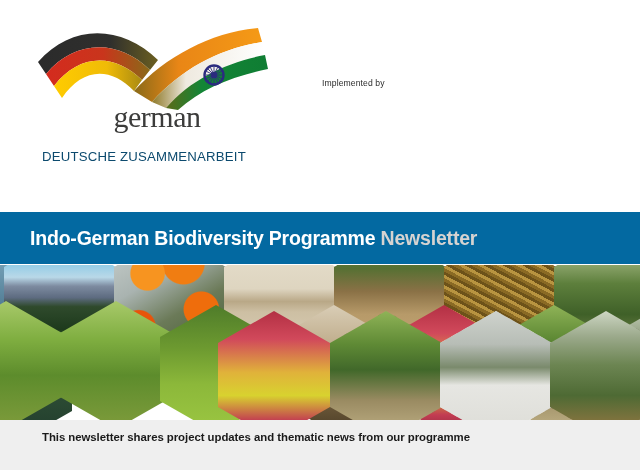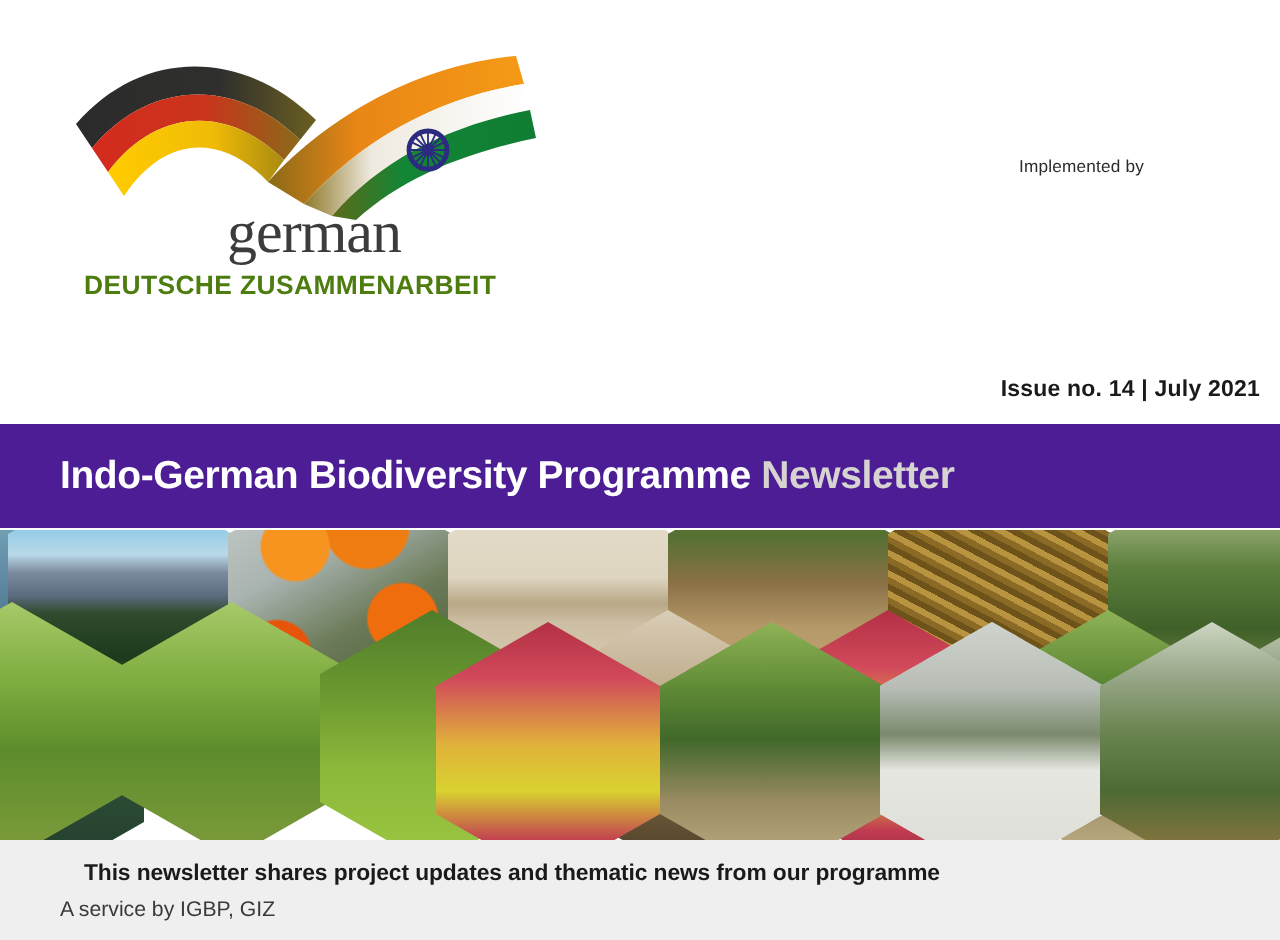--- a/index.html
+++ b/index.html
@@ -59,32 +59,31 @@
     letter-spacing: -0.6px;
     color: #3c3c3b;
     font-weight: 700;
     margin-top: -2px;
   }
   .gc-deutsche {
     font-family: "Liberation Sans", sans-serif;
     font-size: 13.2px;
     line-height: 17px;
     letter-spacing: 0.2px;
-    color: #4d7c0f;
-    font-weight: 700;
-    margin-top: 2px;
+    color: #0c4a6e;
+    font-weight: 400;
+    margin-top: 16px;
   }
 
   
   .giz-block {
     position: absolute;
     left: 322px;
     top: 78px;
     width: 250px;
-    text-align: right;
   }
   .giz-implemented {
     font-size: 8.6px;
     color: #2b2b2b;
     font-weight: 400;
     letter-spacing: 0.1px;
     margin-bottom: 12px;
   }
   .giz-row {
     display: flex;
@@ -122,21 +121,21 @@
     letter-spacing: 0.1px;
   }
 
   
   .title-bar {
     position: absolute;
     left: 0;
     top: 212px;
     width: 640px;
     height: 52px;
-    background: #4c1d95;
+    background: #0369a1;
     display: flex;
     align-items: center;
   }
   .title-text {
     margin-left: 30px;
     font-size: 19.5px;
     font-weight: 700;
     letter-spacing: -0.2px;
     white-space: nowrap;
   }
@@ -341,21 +340,20 @@
       <div class="gc-deutsche">DEUTSCHE ZUSAMMENARBEIT</div>
     </div>
   </div>
 
   <div class="giz-block">
     <div class="giz-implemented">Implemented by</div>
     <div class="giz-row">
     </div>
   </div>
 
-  <div class="issue-line">Issue no. 14 | July 2021</div>
 </div>
 
 <div class="title-bar">
   <div class="title-text">
     <span class="title-main">Indo-German Biodiversity Programme</span><span>&nbsp;</span><span class="title-sub">Newsletter</span>
   </div>
 </div>
 
 <div class="collage">
 
@@ -416,14 +414,13 @@
   <div class="hex" style="left:440px; top:46px;">
       <div class="hex-inner ph-lab"></div>
     </div>
   <div class="hex" style="left:550px; top:46px;">
       <div class="hex-inner ph-trees"></div>
     </div>
 </div>
 
 <div class="footer">
   <div class="footer-head">This newsletter shares project updates and thematic news from our programme</div>
-  <div class="footer-sub">A service by IGBP, GIZ</div>
 </div>
 
 </body></html>

